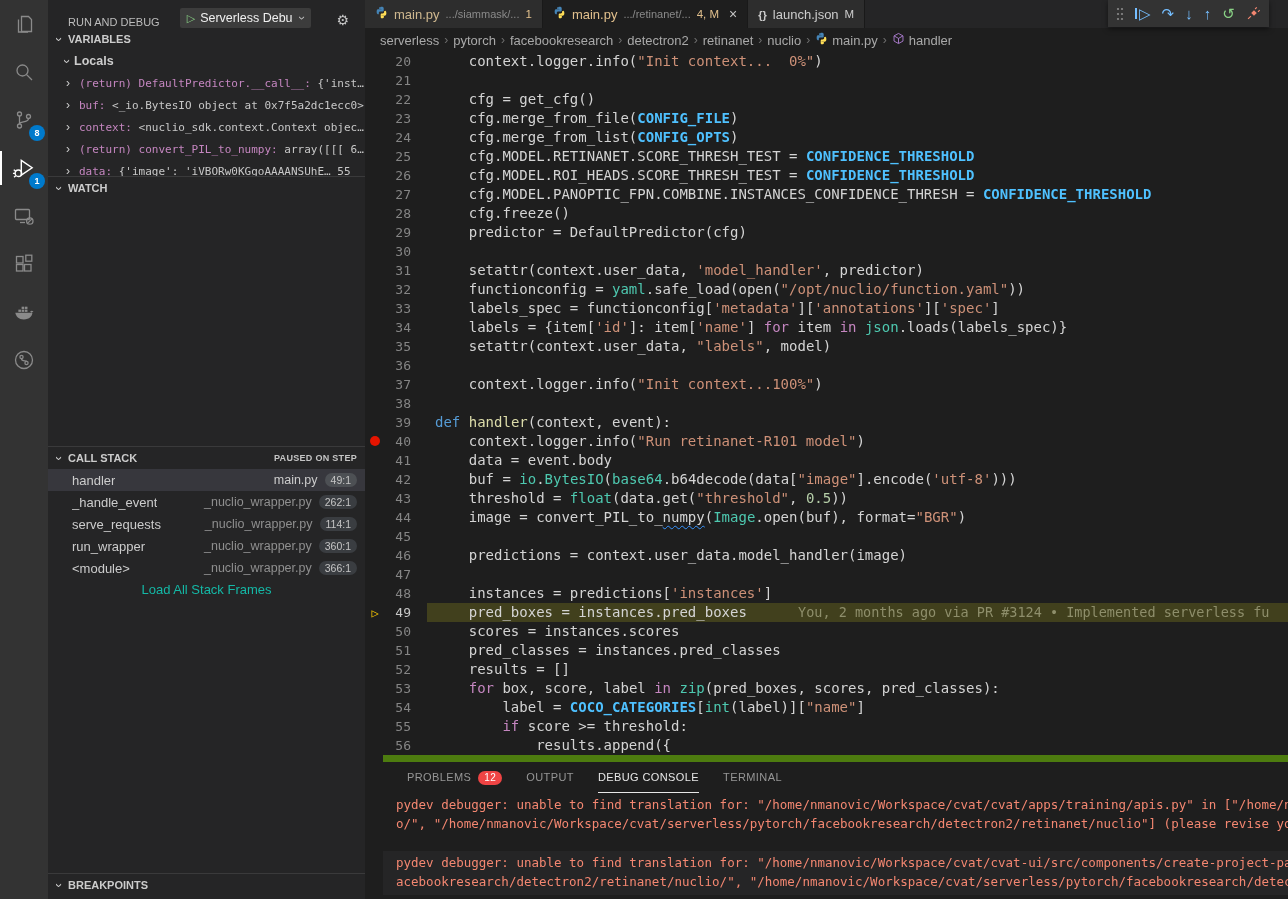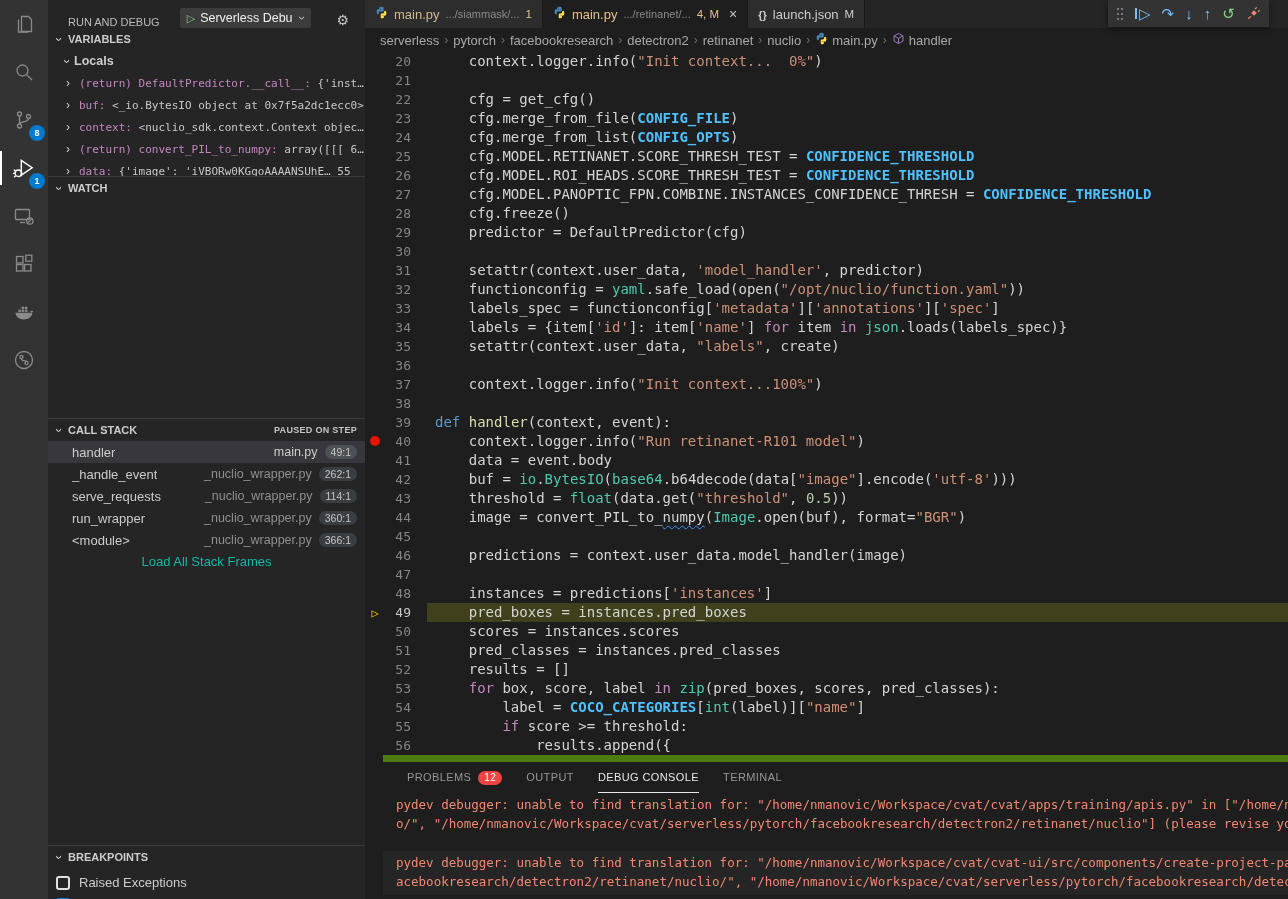--- a/index.html
+++ b/index.html
@@ -222,21 +222,21 @@
       </div>
   </div>
 
   <div class="section-wrap bordered" style="height:242px;">
     <div class="section-header">
       <span class="chev-down">›</span>
       <span>WATCH</span>
     </div>
   </div>
 
-  <div class="section-wrap bordered" style="height:427px;">
+  <div class="section-wrap bordered" style="height:427px;margin-top:28px;">
     <div class="section-header">
       <span class="chev-down">›</span>
       <span>CALL STACK</span>
       <span class="hdr-right">PAUSED ON STEP</span>
     </div>
     <div id="stack-rows">
         <div class="frame selected">
           <span class="frame-name">handler</span>
           <span class="frame-right">
             <span class="frame-file">main.py</span>
@@ -449,21 +449,21 @@
       <div class="code-line">
         <span class="g-bp"></span>
         <span class="g-num">34</span>
         <span class="g-pad"></span>
         <span class="c-text"><span class="tok-d">    labels = {item[</span><span class="tok-st">'id'</span><span class="tok-d">]: item[</span><span class="tok-st">'name'</span><span class="tok-d">] </span><span class="tok-kw">for</span><span class="tok-d"> item </span><span class="tok-kw">in</span><span class="tok-d"> </span><span class="tok-cl">json</span><span class="tok-d">.loads(labels_spec)}</span></span>
       </div>
       <div class="code-line">
         <span class="g-bp"></span>
         <span class="g-num">35</span>
         <span class="g-pad"></span>
-        <span class="c-text"><span class="tok-d">    setattr(context.user_data, </span><span class="tok-st">"labels"</span><span class="tok-d">, create)</span></span>
+        <span class="c-text"><span class="tok-d">    setattr(context.user_data, </span><span class="tok-st">"labels"</span><span class="tok-d">, model)</span></span>
       </div>
       <div class="code-line">
         <span class="g-bp"></span>
         <span class="g-num">36</span>
         <span class="g-pad"></span>
         <span class="c-text"></span>
       </div>
       <div class="code-line">
         <span class="g-bp"></span>
         <span class="g-num">37</span>
@@ -534,20 +534,21 @@
         <span class="g-bp"></span>
         <span class="g-num">48</span>
         <span class="g-pad"></span>
         <span class="c-text"><span class="tok-d">    instances = predictions[</span><span class="tok-st">'instances'</span><span class="tok-d">]</span></span>
       </div>
       <div class="code-line current">
         <span class="g-bp"><span class="frame-arrow">▷</span></span>
         <span class="g-num">49</span>
         <span class="g-pad"></span>
         <span class="c-text"><span class="tok-d">    pred_boxes = instances.pred_boxes</span></span>
+        <span class="blame">You, 2 months ago via PR #3124 • Implemented serverless fu</span>
       </div>
       <div class="code-line">
         <span class="g-bp"></span>
         <span class="g-num">50</span>
         <span class="g-pad"></span>
         <span class="c-text"><span class="tok-d">    scores = instances.scores</span></span>
       </div>
       <div class="code-line">
         <span class="g-bp"></span>
         <span class="g-num">51</span>

